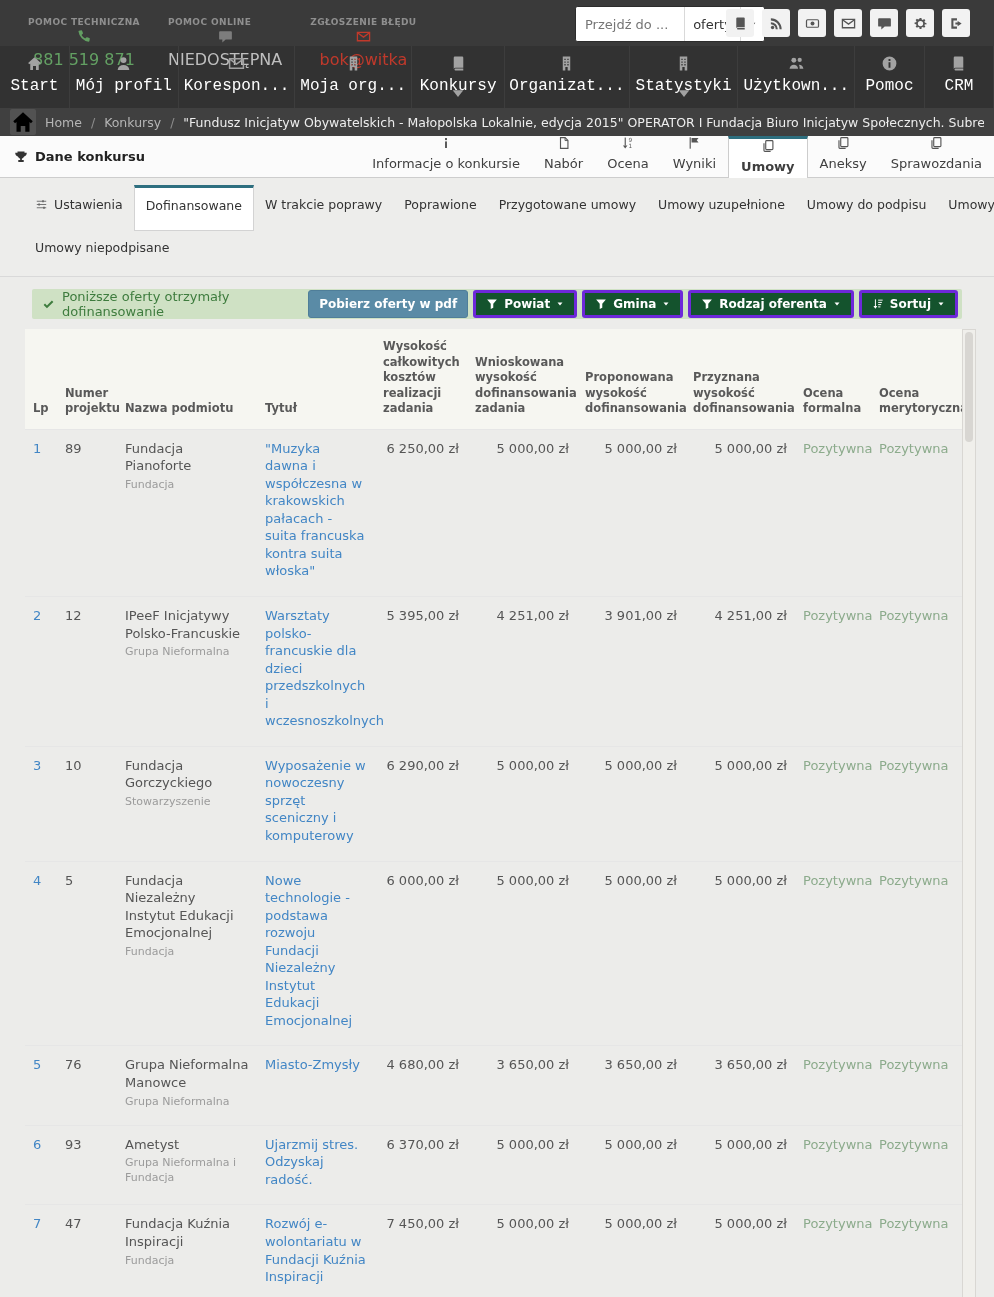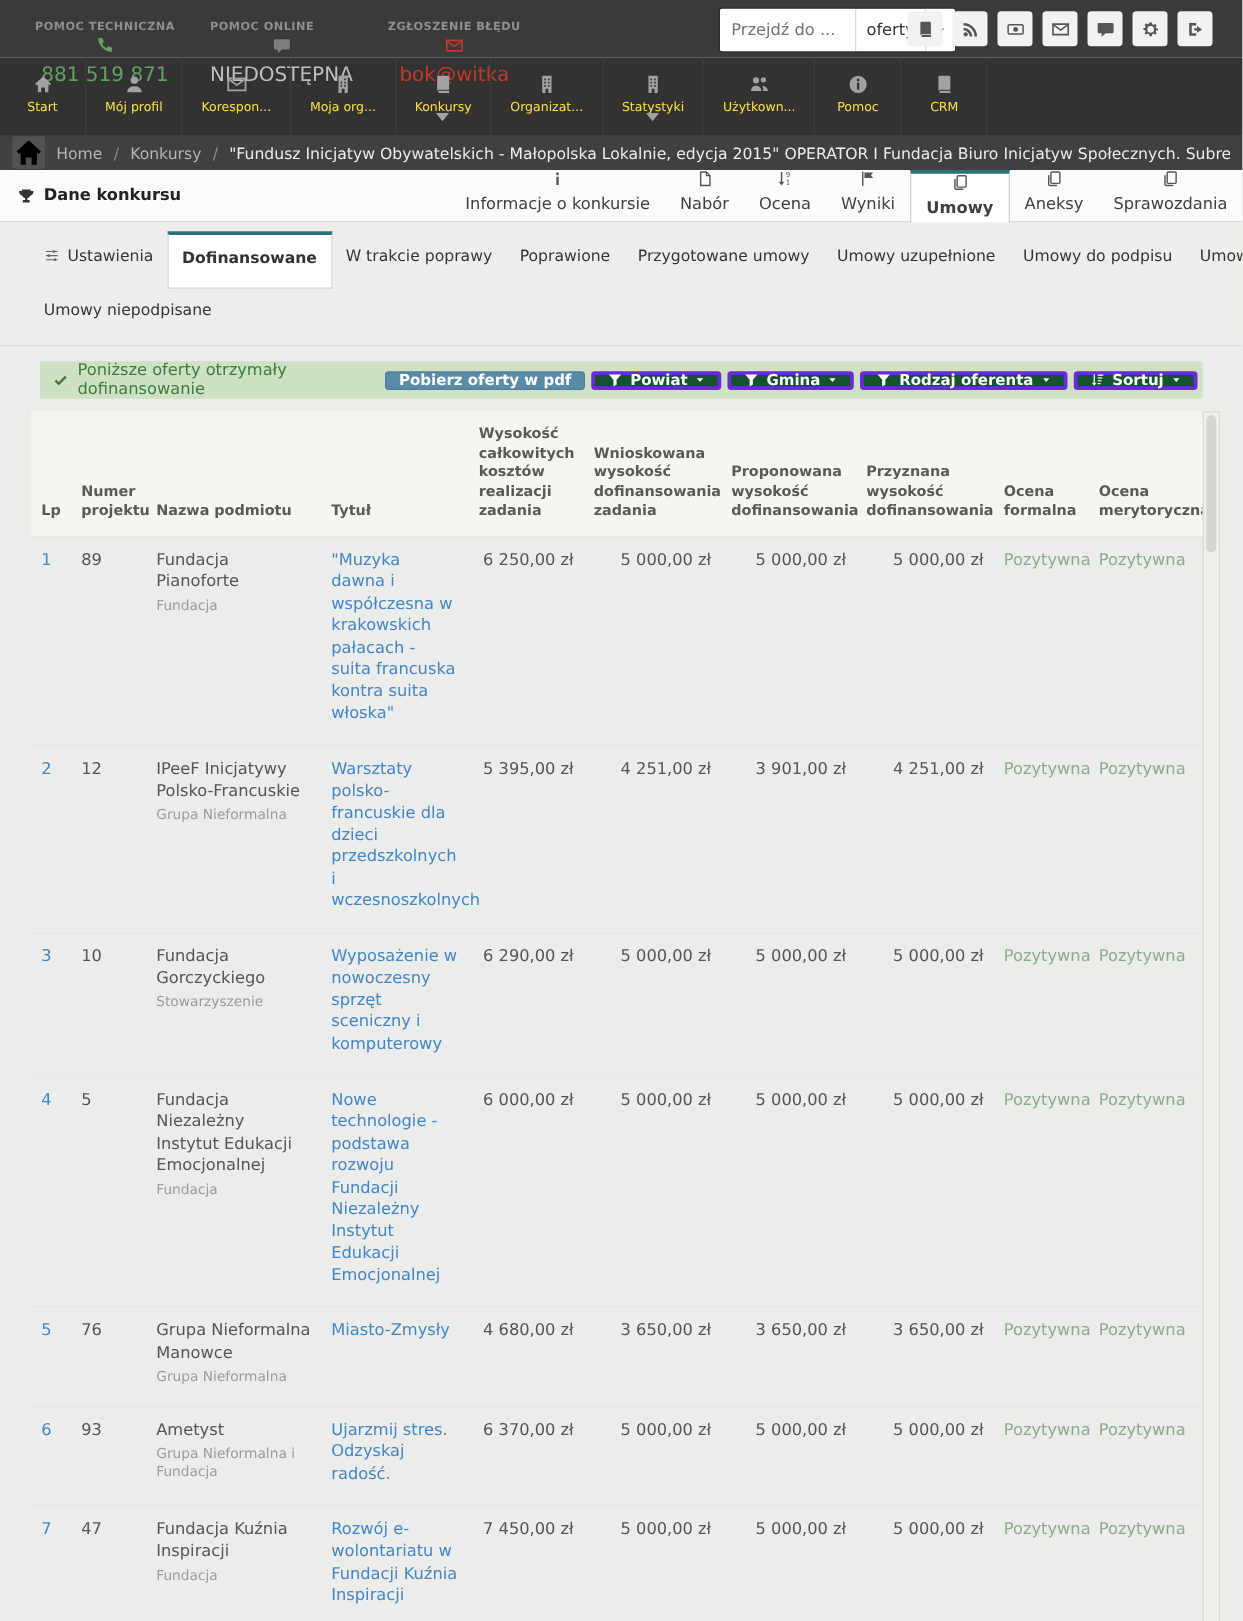--- a/index.html
+++ b/index.html
@@ -32,21 +32,21 @@
     display:flex;align-items:center;justify-content:center;cursor:pointer;font-size:9px;}
   .hicons{position:absolute;right:24px;top:9px;display:flex;gap:8px;}
   .hicon{width:28px;height:28px;background:#f2f2f2;border-radius:3px;display:flex;align-items:center;
     justify-content:center;color:#555;cursor:pointer;font-size:15px;border:none;}
 
   
   .mainnav{height:62px;background:#323232;display:flex;}
   .nav-item{display:flex;flex-direction:column;align-items:center;justify-content:center;
     padding:6px 15px 10px;border-right:1px solid #3d3d3d;position:relative;cursor:pointer;min-width:38px;}
   .nav-item .ic{color:#a2a2a2;font-size:17px;margin-bottom:5px;}
-  .nav-item .nv{color:#fde047;font-size:10px;white-space:nowrap;}
+  .nav-item .nv{color:#ffffff;font-size:16px;white-space:nowrap;font-family:Liberation Mono, monospace;}
   .navcaret{position:absolute;bottom:1px;left:50%;transform:translateX(-50%);color:#8a8a8a;font-size:7px;}
 
   
   .crumbs{height:28px;background:#404040;display:flex;align-items:center;padding:0 10px;gap:9px;
     overflow:hidden;white-space:nowrap;}
   .crumb-home{width:26px;height:26px;background:#525252;border-radius:2px;display:flex;align-items:center;
     justify-content:center;color:#eee;font-size:14px;cursor:pointer;flex:none;}
   .crumbs a{color:#b5b5b5;font-size:12.5px;text-decoration:none;cursor:pointer;}
   .crumbs .sep{color:#8d8d8d;font-size:12.5px;}
   .crumbs .current{color:#ededed;font-size:12.5px;overflow:hidden;}
@@ -60,31 +60,31 @@
   .tab .ic{color:#555;font-size:14px;}
   .tab.active{background:#fff;border:1px solid #cdcdcd;border-bottom:none;border-top:3px solid #2e6f7f;
     margin-bottom:-1px;font-weight:bold;}
 
   
   .subtabwrap{background:#ededeb;border-bottom:1px solid #d9d9d9;padding:10px 24px 12px;}
   .subrow{display:flex;flex-wrap:nowrap;}
   .subtab{padding:9px 11px;font-size:12.5px;color:#333;display:flex;gap:6px;align-items:center;
     cursor:pointer;white-space:nowrap;}
   .subtab .ic{color:#666;font-size:13px;}
-  .subtab.active{background:#fff;border:1px solid #d3d3d3;border-top:3px solid #2e6f7f;font-weight:bold;
+  .subtab.active{background:#fff;border:1px solid #d3d3d3;border-top:3px solid #2e6f7f;font-weight:normal;
     margin-top:-3px;padding-bottom:16px;margin-bottom:-10px;justify-content:flex-end;}
 
   
   .main{background:#ececea;padding-top:12px;}
   .notice{margin:0 32px 10px;background:#cfe1c4;border-radius:2px;height:30px;display:flex;
     align-items:center;padding:0 4px 0 10px;box-sizing:border-box;}
   .notice-text{color:#3e7c3e;font-size:13px;display:flex;align-items:center;gap:7px;}
   .notice-text .ic{font-size:13px;color:#3e7c3e;}
   .toolbar{margin-left:auto;display:flex;gap:5px;align-items:center;}
-  .btn{height:15px;border-radius:3px;color:#fff;font-weight:bold;font-size:12px;padding:0 10px;
+  .btn{height:28px;border-radius:3px;color:#fff;font-weight:bold;font-size:12px;padding:0 10px;
     display:inline-flex;align-items:center;gap:6px;cursor:pointer;font-family:inherit;white-space:nowrap;}
   .btn .ic{font-size:12px;}
   .btn .caret{font-size:8px;}
   .btn-blue{background:#5a8ba6;border:1px solid #4f7e99;}
   .btn-orange{background:#14532d;border:3px solid #6d28d9;}
 
   
   .table-zone{position:relative;margin:0 18px 0 25px;padding-right:20px;}
   table{width:100%;border-collapse:collapse;table-layout:fixed;}
   thead th{background:#f6f6f1;color:#595959;font-weight:bold;font-size:11.5px;text-align:left;

